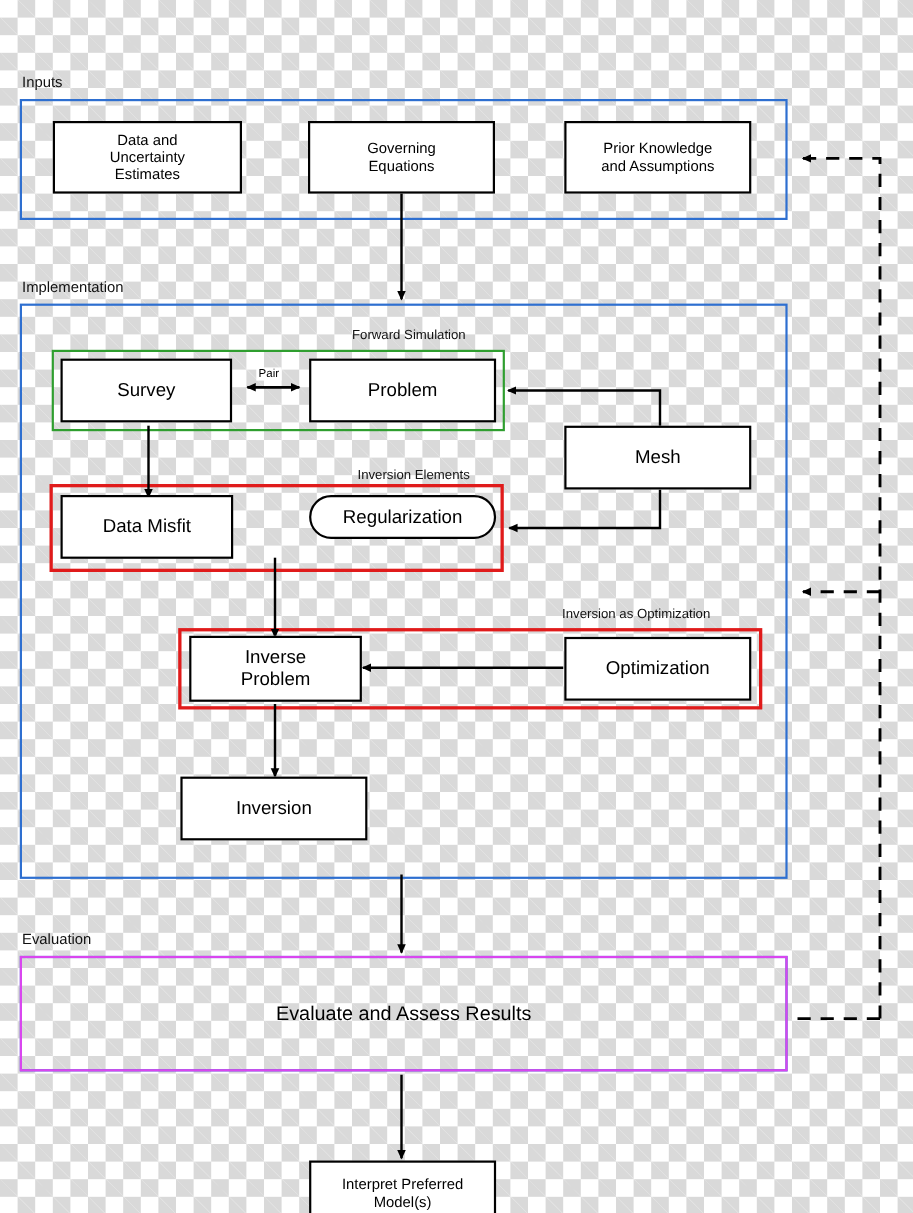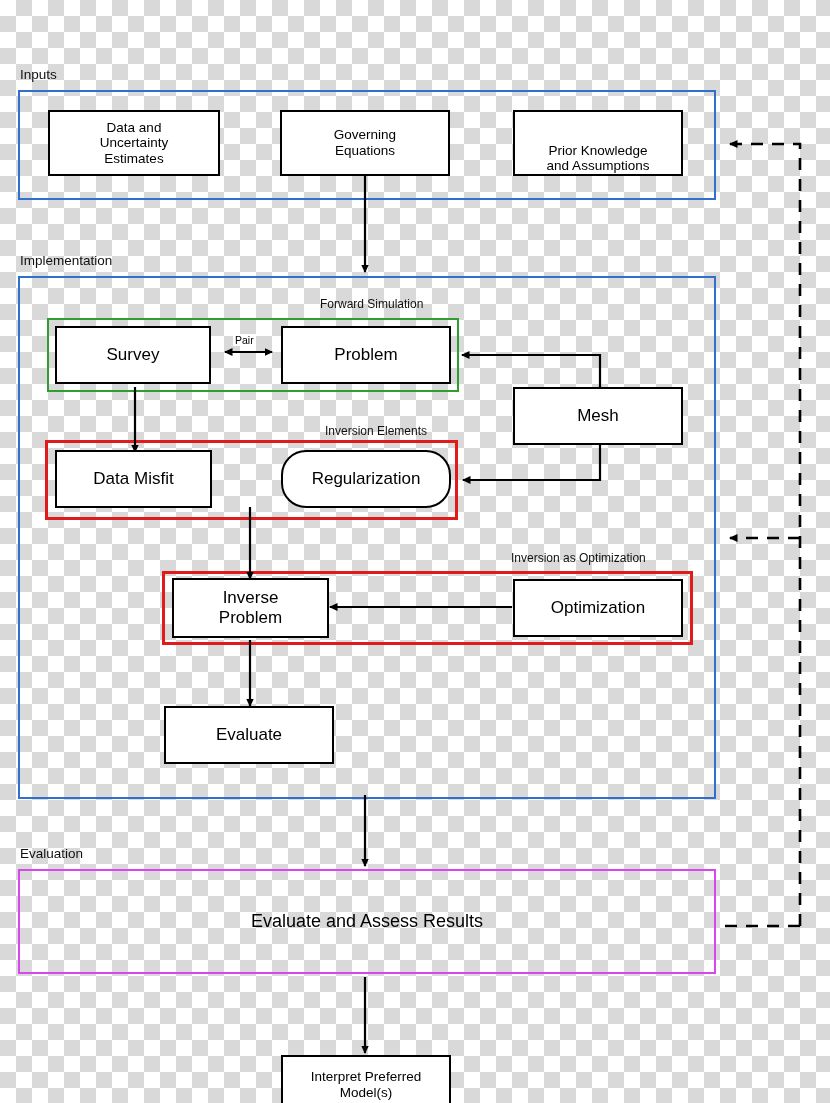--- a/index.html
+++ b/index.html
@@ -86,21 +86,21 @@
     <span style="white-space:pre-line;">Data and
 Uncertainty
 Estimates</span>
   </div>
 
   <div class="box" style="left:280px;top:70px;width:170px;height:66px;font-size:13.5px;">
     <span style="white-space:pre-line;">Governing
 Equations</span>
   </div>
 
-  <div class="box" style="left:513px;top:70px;width:170px;height:66px;font-size:13.5px;align-items:flex-end;">
+  <div class="box" style="left:513px;top:70px;width:170px;height:66px;font-size:13.5px;">
     <span style="white-space:pre-line;">Prior Knowledge
 and Assumptions</span>
   </div>
 
   <div class="box" style="left:55px;top:286px;width:156px;height:58px;font-size:17px;">
     <span>Survey</span>
   </div>
 
   <div class="box" style="left:281px;top:286px;width:170px;height:58px;font-size:17px;">
     <span>Problem</span>
@@ -109,35 +109,35 @@
   <div class="pairlbl" style="left:233px;top:294px;">Pair</div>
 
   <div class="box" style="left:513px;top:347px;width:170px;height:58px;font-size:17px;">
     <span>Mesh</span>
   </div>
 
   <div class="box" style="left:55px;top:410px;width:157px;height:58px;font-size:17px;">
     <span>Data Misfit</span>
   </div>
 
-  <div class="box" style="left:281px;top:410px;width:170px;height:58px;font-size:17px;border-radius:25px;">
+  <div class="box" style="left:281px;top:410px;width:170px;height:40px;font-size:17px;border-radius:25px;">
     <span>Regularization</span>
   </div>
 
   <div class="box" style="left:172px;top:538px;width:157px;height:60px;font-size:17px;">
     <span style="white-space:pre-line;">Inverse
 Problem</span>
   </div>
 
   <div class="box" style="left:513px;top:539px;width:170px;height:58px;font-size:17px;">
     <span>Optimization</span>
   </div>
 
   <div class="box" style="left:164px;top:666px;width:170px;height:58px;font-size:17px;">
-    <span>Evaluate</span>
+    <span>Inversion</span>
   </div>
 
   <div class="box" style="left:18px;top:829px;width:698px;height:105px;border:2px solid #d946ef;background:transparent;font-size:18px;">
     <span>Evaluate and Assess  Results</span>
   </div>
 
   <div class="box" style="left:281px;top:1015px;width:170px;height:60px;font-size:13.5px;">
     <span style="white-space:pre-line;">Interpret Preferred
 Model(s)</span>
   </div>

